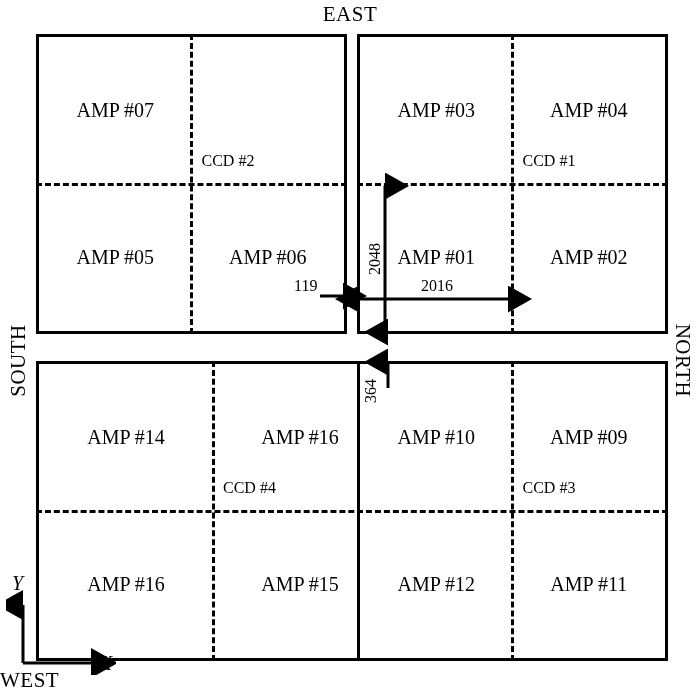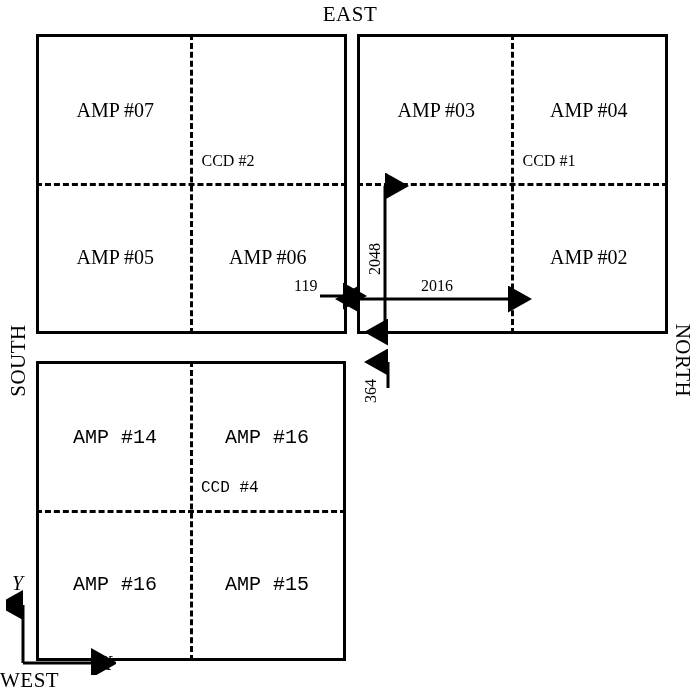--- a/index.html
+++ b/index.html
@@ -38,21 +38,21 @@
 
   
   .ccd-panel {
     position: absolute;
     box-sizing: border-box;
     border: 3px solid #000000;
     background: #ffffff;
   }
   #ccd-panel-2 { left: 36px;  top: 34px;  width: 311px; height: 300px; }
   #ccd-panel-1 { left: 357px; top: 34px;  width: 311px; height: 300px; }
-  #ccd-panel-4 { left: 36px;  top: 361px; width: 310px; height: 300px; font-family: Liberation Mono, monospace; }
+  #ccd-panel-4 { left: 36px;  top: 361px; width: 354px; height: 300px; }
   #ccd-panel-3 { left: 357px; top: 361px; width: 311px; height: 300px; }
 
   
   .split-v {
     position: absolute;
     left: 50%;
     top: -3px;
     bottom: -3px;
     width: 0;
     margin-left: -1.5px;
@@ -145,20 +145,23 @@
 
   <div class="ccd-panel" id="ccd-panel-1">
     <div class="split-v"></div>
     <div class="split-h"></div>
     <div class="amp tl">
         <span>AMP #03</span>
       </div>
     <div class="amp tr">
         <span>AMP #04</span>
       </div>
+    <div class="amp bl">
+        <span>AMP #01</span>
+      </div>
     <div class="amp br">
         <span>AMP #02</span>
       </div>
     <div class="ccd-label">CCD #1</div>
   </div>
 
   <div class="ccd-panel" id="ccd-panel-4">
     <div class="split-v"></div>
     <div class="split-h"></div>
     <div class="amp tl">
@@ -169,20 +172,37 @@
       </div>
     <div class="amp bl">
         <span>AMP #16</span>
       </div>
     <div class="amp br">
         <span>AMP #15</span>
       </div>
     <div class="ccd-label">CCD #4</div>
   </div>
 
+  <div class="ccd-panel" id="ccd-panel-3">
+    <div class="split-v"></div>
+    <div class="split-h"></div>
+    <div class="amp tl">
+        <span>AMP #10</span>
+      </div>
+    <div class="amp tr">
+        <span>AMP #09</span>
+      </div>
+    <div class="amp bl">
+        <span>AMP #12</span>
+      </div>
+    <div class="amp br">
+        <span>AMP #11</span>
+      </div>
+    <div class="ccd-label">CCD #3</div>
+  </div>
 
   <svg class="dim-svg" style="left:357px; top:289px; width:160px; height:20px;">
     <defs>
       <marker id="arrL" markerWidth="9" markerHeight="9" refX="8" refY="4.5" orient="auto" markerUnits="strokeWidth">
         <path d="M8,0 L0,4.5 L8,9 z" fill="#000"></path>
       </marker>
       <marker id="arrR" markerWidth="9" markerHeight="9" refX="1" refY="4.5" orient="auto" markerUnits="strokeWidth">
         <path d="M0,0 L8,4.5 L0,9 z" fill="#000"></path>
       </marker>
     </defs>

